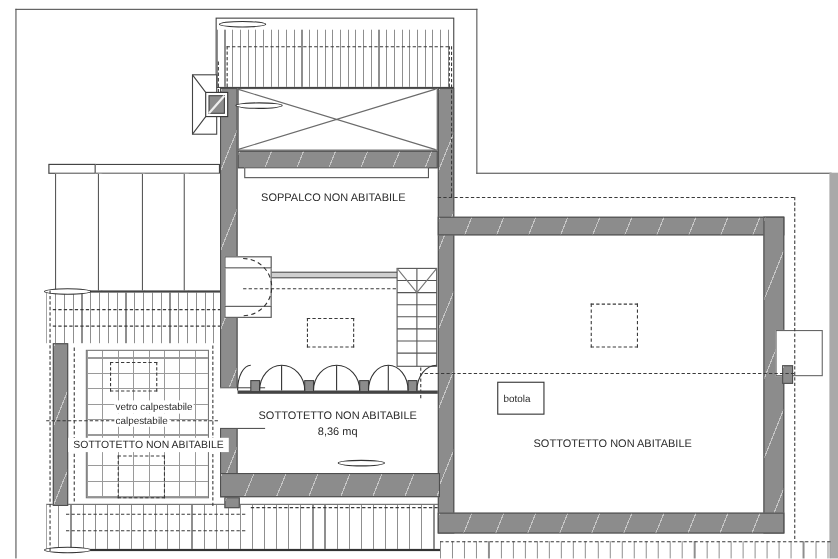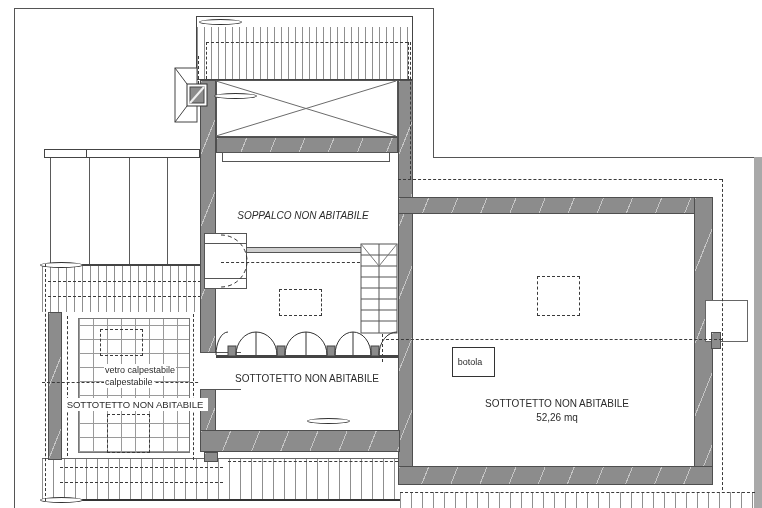--- a/index.html
+++ b/index.html
@@ -136,25 +136,25 @@
       <path d="M335 355 A18 23 0 0 1 353 332 A18 23 0 0 1 371 355" fill="none" stroke="#333"></path>
       <path d="M379 355 A18 23 0 0 1 397 332" fill="none" stroke="#333"></path>
       <path d="M256 332 V355 M306 332 V355 M353 332 V355" stroke="#333"></path>
     </g>
   </svg>
 
   <div class="abs" style="left:452px;top:347px;width:34px;height:30px;border:1px solid #333;background:#fff;">
     <div class="lbl" style="left:0;top:8px;width:34px;font-size:9px;">botola</div>
   </div>
 
-  <div class="lbl" style="left:193px;top:209px;width:220px;font-style:italic;">SOPPALCO NON ABITABILE</div>
+  <div class="lbl" style="left:193px;top:174px;width:220px;">SOPPALCO NON ABITABILE</div>
 
   <div class="lbl" style="left:197px;top:372px;width:220px;">SOTTOTETTO NON ABITABILE</div>
+  <div class="lbl" style="left:197px;top:386px;width:220px;">8,36 mq</div>
 
   <div class="lbl" style="left:447px;top:397px;width:220px;">SOTTOTETTO NON ABITABILE</div>
-  <div class="lbl" style="left:447px;top:411px;width:220px;">52,26 mq</div>
 
   <div class="lbl lbl-bg" style="left:62px;top:398px;width:146px;font-size:9.5px;">SOTTOTETTO NON ABITABILE</div>
 
   <div class="lbl-sm" style="left:104px;top:364px;">vetro calpestabile</div>
   <div class="lbl-sm" style="left:104px;top:376px;">calpestabile</div>
 
 </div>
 
 </body></html>

